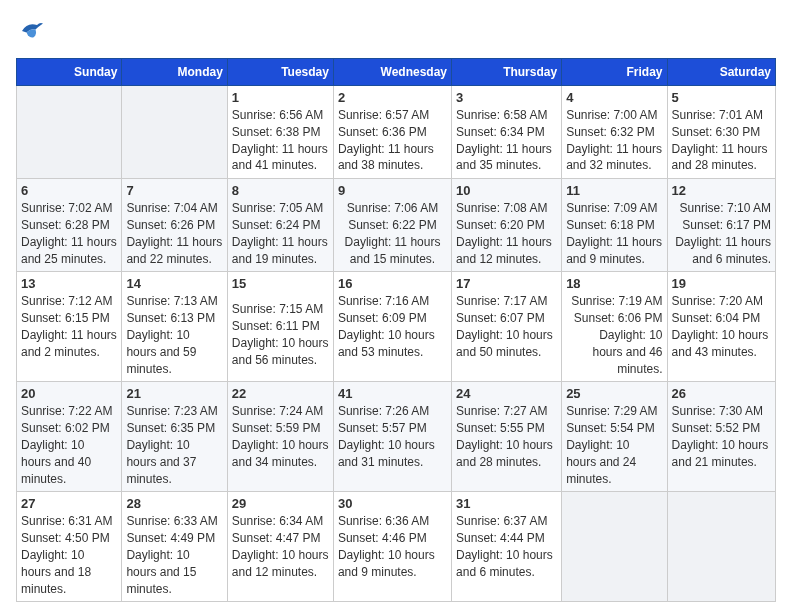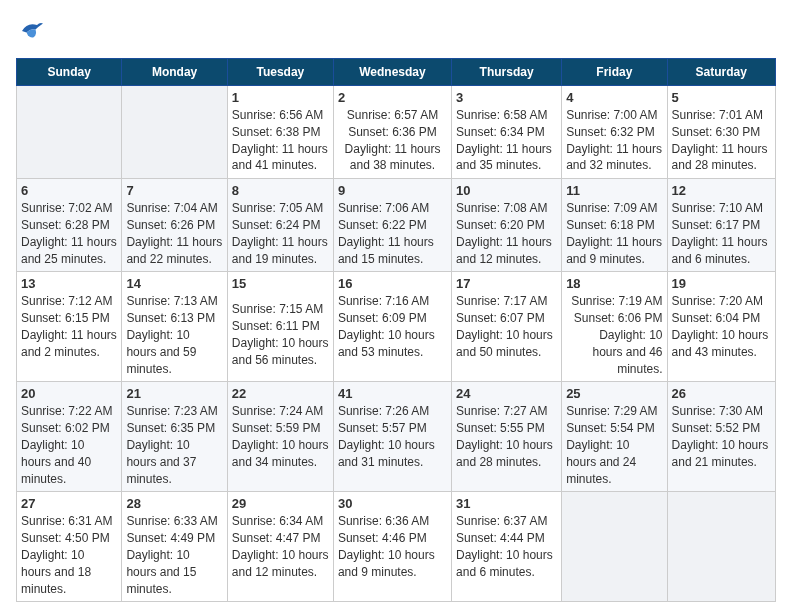--- a/index.html
+++ b/index.html
@@ -45,24 +45,24 @@
     .subtitle {
       font-size: 14px;
       color: #555;
     }
     table {
       width: 100%;
       border-collapse: collapse;
       font-size: 11px;
     }
     thead tr th {
-      background-color: #0c4a6e;
+      background-color: #1d4ed8;
       color: #fff;
       padding: 6px 4px;
-      text-align: center;
+      text-align: right;
       font-size: 12px;
       font-weight: bold;
       border: 1px solid #1a4d9a;
     }
     tbody tr td {
       border: 1px solid #ccc;
       padding: 4px;
       vertical-align: top;
       min-height: 80px;
       height: 85px;
@@ -126,21 +126,21 @@
         <td class="empty-cell"></td>
         <td class="empty-cell"></td>
         <td>
           <span class="day-number">1</span>
           <div class="day-info" style="white-space: pre-line;">Sunrise: 6:56 AM
 Sunset: 6:38 PM
 Daylight: 11 hours and 41 minutes.</div>
         </td>
         <td>
           <span class="day-number">2</span>
-          <div class="day-info" style="white-space: pre-line; text-align: center;">Sunrise: 6:57 AM
+          <div class="day-info" style="white-space: pre-line;">Sunrise: 6:57 AM
 Sunset: 6:36 PM
 Daylight: 11 hours and 38 minutes.</div>
         </td>
         <td>
           <span class="day-number">3</span>
           <div class="day-info" style="white-space: pre-line;">Sunrise: 6:58 AM
 Sunset: 6:34 PM
 Daylight: 11 hours and 35 minutes.</div>
         </td>
         <td>
@@ -170,39 +170,39 @@
 Daylight: 11 hours and 22 minutes.</div>
         </td>
         <td>
           <span class="day-number">8</span>
           <div class="day-info" style="white-space: pre-line;">Sunrise: 7:05 AM
 Sunset: 6:24 PM
 Daylight: 11 hours and 19 minutes.</div>
         </td>
         <td>
           <span class="day-number">9</span>
-          <div class="day-info" style="white-space: pre-line;">Sunrise: 7:06 AM
+          <div class="day-info" style="white-space: pre-line; text-align: center;">Sunrise: 7:06 AM
 Sunset: 6:22 PM
 Daylight: 11 hours and 15 minutes.</div>
         </td>
         <td>
           <span class="day-number">10</span>
           <div class="day-info" style="white-space: pre-line;">Sunrise: 7:08 AM
 Sunset: 6:20 PM
 Daylight: 11 hours and 12 minutes.</div>
         </td>
         <td>
           <span class="day-number">11</span>
           <div class="day-info" style="white-space: pre-line;">Sunrise: 7:09 AM
 Sunset: 6:18 PM
 Daylight: 11 hours and 9 minutes.</div>
         </td>
         <td>
           <span class="day-number">12</span>
-          <div class="day-info" style="white-space: pre-line;">Sunrise: 7:10 AM
+          <div class="day-info" style="white-space: pre-line; text-align: right;">Sunrise: 7:10 AM
 Sunset: 6:17 PM
 Daylight: 11 hours and 6 minutes.</div>
         </td>
       </tr>
       <tr>
         <td>
           <span class="day-number">13</span>
           <div class="day-info" style="white-space: pre-line;">Sunrise: 7:12 AM
 Sunset: 6:15 PM
 Daylight: 11 hours and 2 minutes.</div>

